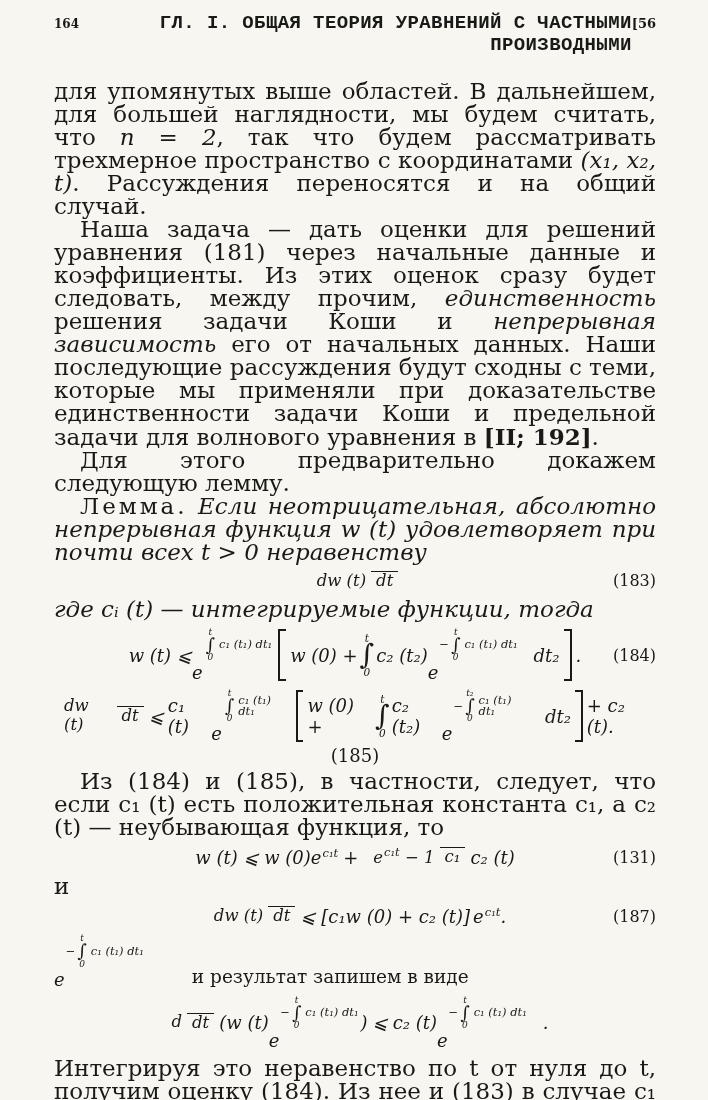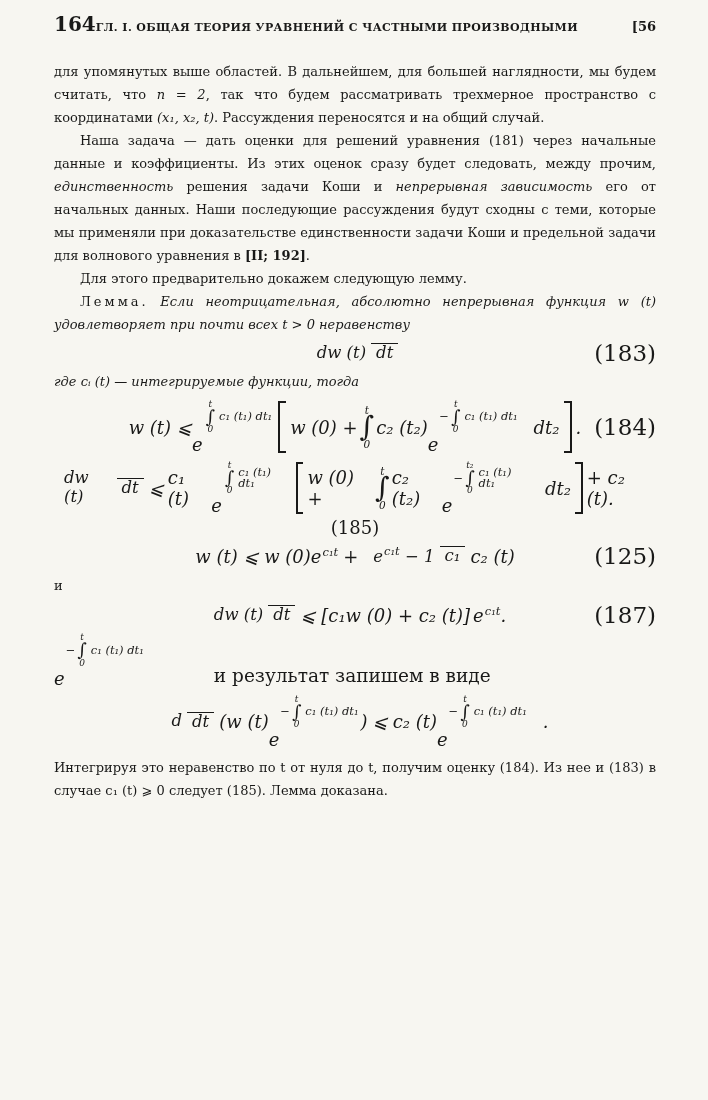--- a/index.html
+++ b/index.html
@@ -4,33 +4,33 @@
 <style>
   html,body{margin:0;padding:0;}
   body{
     width:708px;height:1100px;overflow:hidden;
     background:#f7f6f1;color:#191918;
     font-family:"DejaVu Serif", serif;
   }
   .page{padding:12px 52px 0 54px;}
   
   .pg-header{display:flex;align-items:baseline;font-weight:bold;margin-bottom:24px;}
-  .pg-num{font-size:20px;}
-  .pg-title{flex:1;text-align:left;font-size:11px;letter-spacing:0.4px;}
+  .pg-num{font-size:12px;}
+  .pg-title{flex:1;text-align:right;font-size:19px;letter-spacing:0.4px;font-family:Liberation Mono, monospace;}
   .pg-ref{font-size:13px;}
   
-  p{margin:0;text-align:justify;font-size:13px;line-height:23px;}
+  p{margin:0;text-align:justify;font-size:23px;line-height:23px;}
   .indent{text-indent:26px;}
   .it{font-style:italic;}
   .b{font-weight:bold;}
   .sp{letter-spacing:3px;}
   
   .eq{position:relative;display:flex;align-items:center;justify-content:center;
       font-style:italic;font-size:18px;margin:7px 0;}
-  .eq .tag{position:absolute;right:0;font-style:normal;font-size:23px;}
+  .eq .tag{position:absolute;right:0;font-style:normal;font-size:16px;}
   .tagline{text-align:center;font-style:normal;font-size:18px;margin:0 0 4px 0;}
   .frac{display:inline-flex;flex-direction:row;align-items:center;
         margin:0 5px;line-height:1.15;font-size:16.5px;}
   .frac .num{padding:0 5px;}
   .frac .den{border-top:1.6px solid #191918;padding:0 5px;}
   .intg{display:inline-flex;flex-direction:column;align-items:center;line-height:1;margin:0 2px;}
   .intg .lim{font-size:10.5px;line-height:1;}
   .intg .sgn{font-size:28px;line-height:0.85;}
   .intg.sm .lim{font-size:9px;}
   .intg.sm .sgn{font-size:18px;line-height:0.9;}
@@ -39,21 +39,21 @@
   .expblk{display:inline-flex;align-items:center;font-size:11.5px;
           margin:0 2px 20px 1px;line-height:1;}
   .expblk .ebody{margin-left:2px;}
   .ssup{font-size:11.5px;vertical-align:7px;margin-left:1px;}
   .sqb{align-self:stretch;width:6px;margin:1px 4px;}
   .sqb.l{border-left:2px solid #191918;border-top:2px solid #191918;border-bottom:2px solid #191918;}
   .sqb.r{border-right:2px solid #191918;border-top:2px solid #191918;border-bottom:2px solid #191918;}
   .inrow{display:inline-flex;align-items:center;}
   .gap{width:14px;display:inline-block;}
   .eline{display:flex;align-items:flex-end;margin:2px 0 4px 0;font-size:18px;}
-  .eline .etext{font-style:normal;margin-left:68px;font-size:18.5px;padding-bottom:2px;}
+  .eline .etext{font-style:normal;margin-left:46px;font-size:18.5px;padding-bottom:2px;}
 </style>
 </head>
 <body>
 
 <div class="page">
 
   <div class="pg-header">
     <span class="pg-num">164</span>
     <span class="pg-title">ГЛ. I. ОБЩАЯ ТЕОРИЯ УРАВНЕНИЙ С ЧАСТНЫМИ ПРОИЗВОДНЫМИ</span>
     <span class="pg-ref">[56</span>
@@ -160,31 +160,32 @@
         </span>
       </span>
       <span class="gap"></span>
       <span>dt₂</span>
     </span>
     <span class="sqb r"></span>
     <span>+ c₂ (t).</span>
   </div>
   <div class="tagline">(185)</div>
 
+  <p class="indent">Из (184) и (185), в частности, следует, что если c₁ (t) есть положительная константа c₁, а c₂ (t) — неубывающая функция, то</p>
 
   <div class="eq">
     <span>w (t) ⩽ w (0)</span>
     <span><span>e</span><span class="ssup">c₁t</span></span>
     <span style="margin:0 5px;">+</span>
     <span class="frac">
       <span class="num"><span>e</span><span class="ssup">c₁t</span><span> − 1</span></span>
       <span class="den">c₁</span>
     </span>
     <span>c₂ (t)</span>
-    <span class="tag">(125)</span>
+    <span class="tag">(131)</span>
   </div>
 
   <p>и</p>
 
   <div class="eq">
     <span class="frac">
         <span class="num">dw (t)</span>
         <span class="den">dt</span>
       </span>
     <span>⩽ [c₁w (0) + c₂ (t)]</span>

